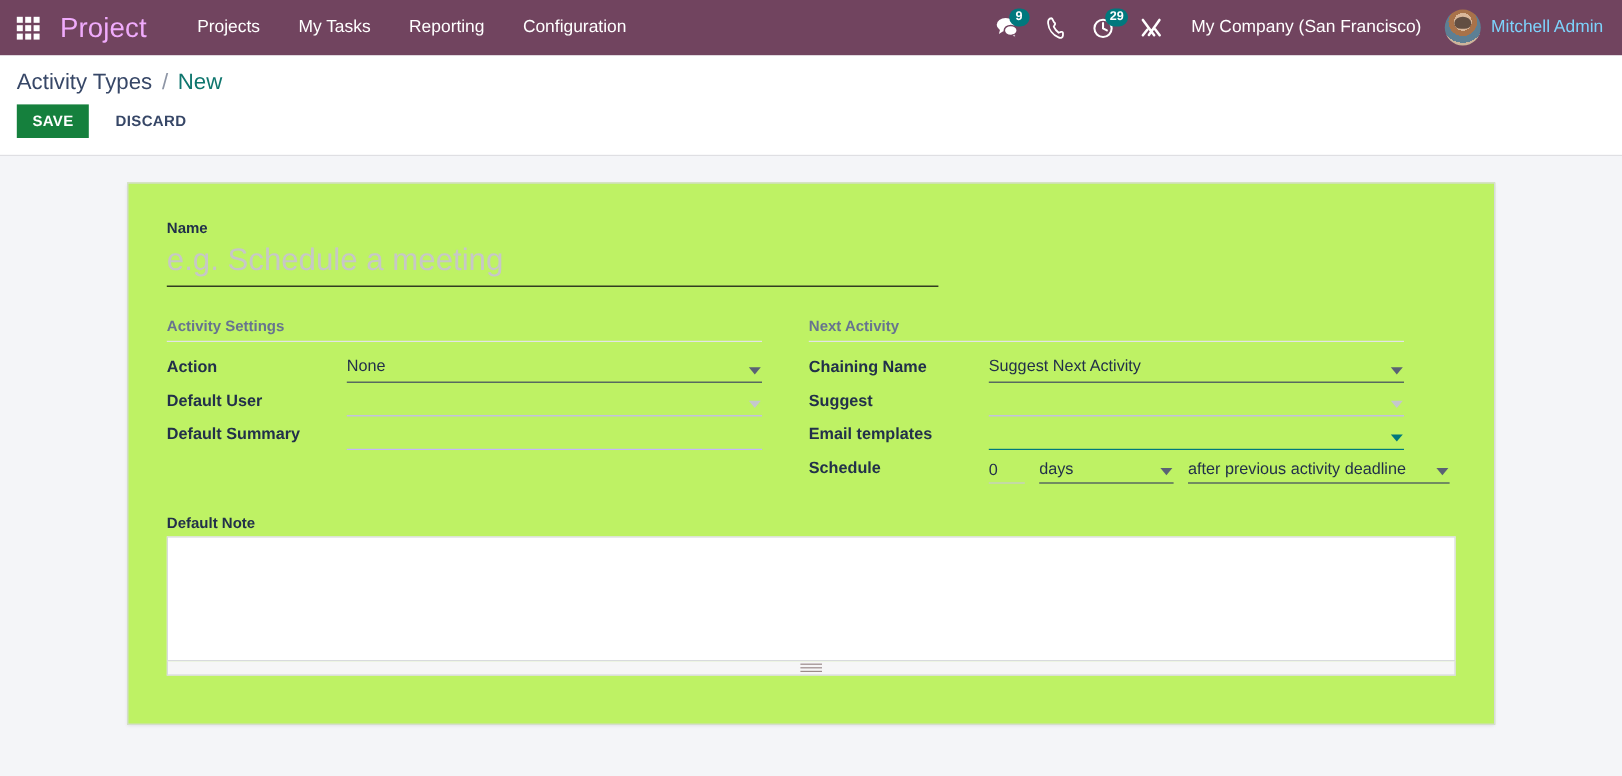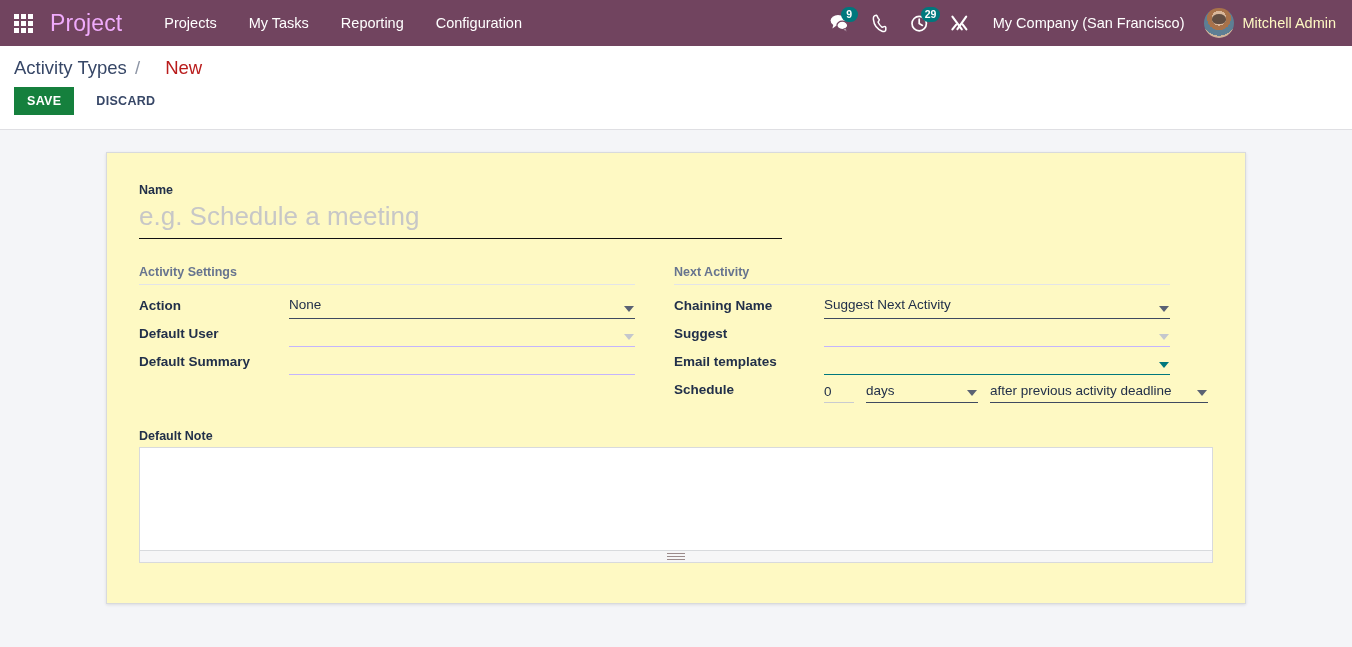--- a/index.html
+++ b/index.html
@@ -106,40 +106,40 @@
   }
   .avatar::after {
     content: "";
     position: absolute;
     left: 8px; top: 6px; width: 14px; height: 10px;
     border-radius: 50% 50% 40% 40%;
     background: #3a2b24;
     opacity: 0.75;
   }
   .user-name {
-    font-size: 14.5px; color: #fef9c3;
+    font-size: 14.5px; color: #7dd3fc;
     margin-left: 9px; white-space: nowrap;
   }
 
   
   .control-panel {
     background: #ffffff;
     border-bottom: 1px solid #dfdfe3;
     padding: 10px 0 8px 14px;
     height: 84px;
   }
   .breadcrumb {
     font-size: 18.5px;
     color: #374767;
     margin-bottom: 7px;
     line-height: 24px;
   }
   .breadcrumb .bc-root { color: #374767; cursor: pointer; }
   .breadcrumb .bc-sep { color: #8d95a5; margin: 0 3px; }
-  .breadcrumb .bc-current { color: #b91c1c; margin-left: 17px; }
+  .breadcrumb .bc-current { color: #0f766e; }
   .cp-buttons { display: flex; align-items: center; }
   .btn-save {
     background: #15803d;
     color: #ffffff;
     font-size: 12.5px;
     font-weight: bold;
     letter-spacing: 0.3px;
     border: none;
     padding: 7px 13px 7px 13px;
     cursor: pointer;
@@ -160,21 +160,21 @@
 
   
   .sheet-wrap {
     padding: 22px 0 0 0;
     height: calc(647px - 46px - 85px);
     overflow: hidden;
   }
   .sheet {
     width: 1140px;
     margin: 0 auto;
-    background: #fef9c3;
+    background: #bef264;
     border: 1px solid #d8dadd;
     box-shadow: 0 1px 3px rgba(0,0,0,0.10);
     padding: 30px 32px 34px 32px;
     min-height: 452px;
   }
 
   
   .title-block { margin-bottom: 26px; }
   .field-label-sm {
     font-size: 12.5px;

